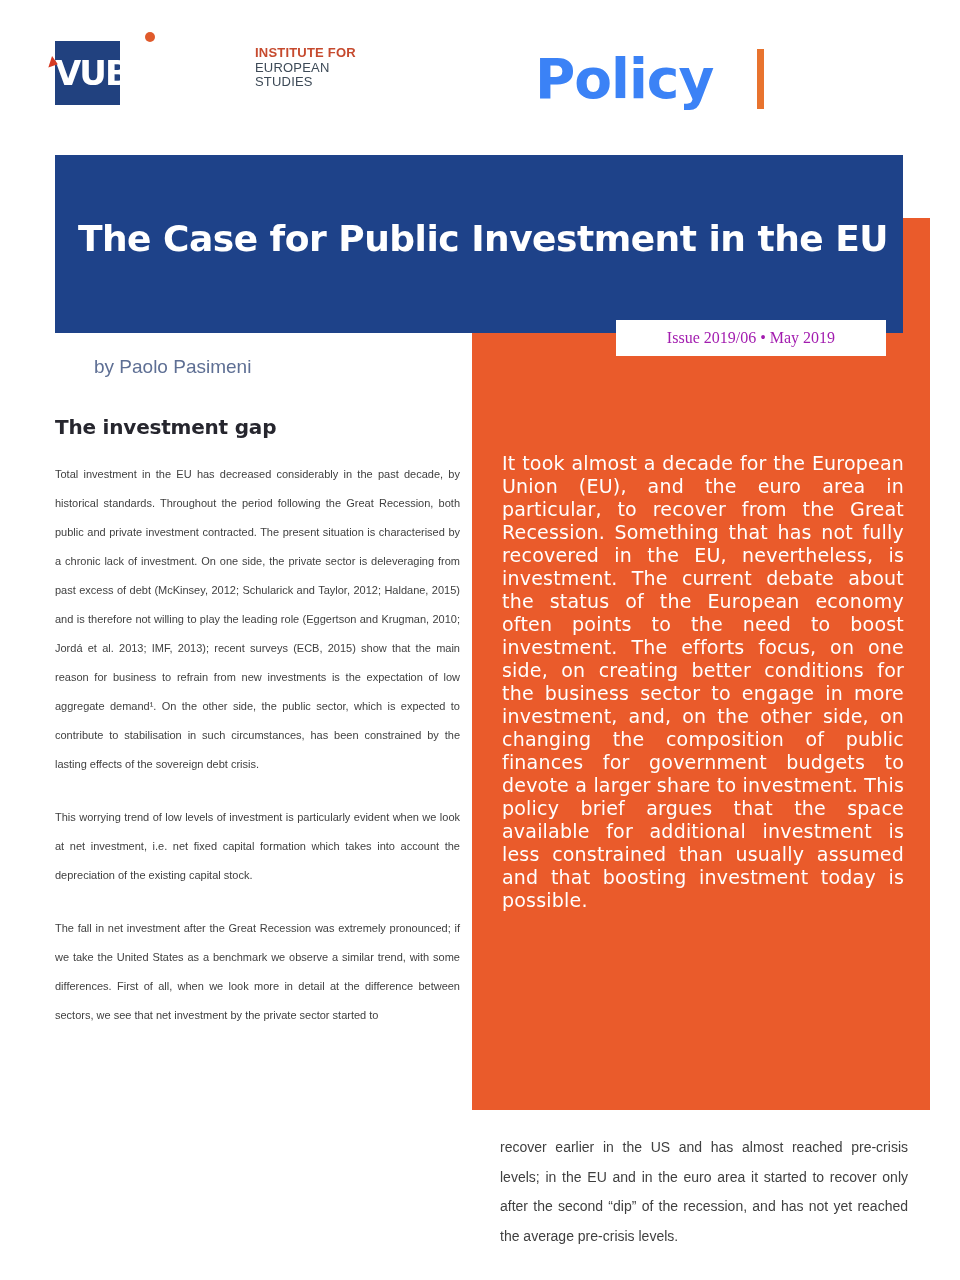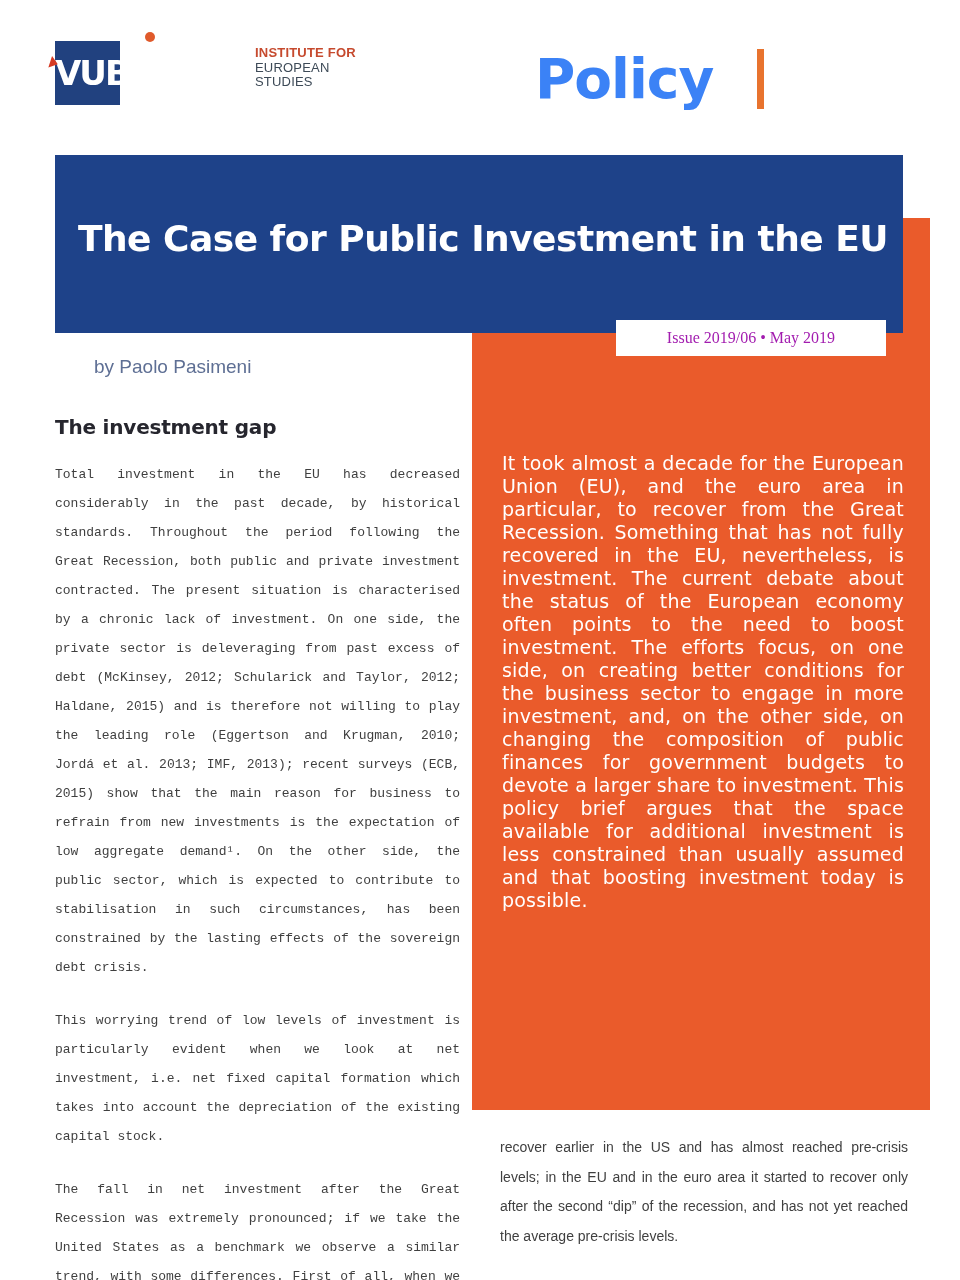--- a/index.html
+++ b/index.html
@@ -83,21 +83,21 @@
   
   .left-col {
     position:absolute; left:55px; top:415px; width:405px; z-index:2;
   }
   .left-col .heading {
     font-family:"DejaVu Sans", sans-serif; font-weight:bold; font-size:20px;
     color:#26262e; margin:0 0 21px 0; letter-spacing:-0.2px;
   }
   .left-col p {
     margin:0 0 24px 0; text-align:justify;
-    font-family:Liberation Mono, monospace; font-size:13px; line-height:29px;
+    font-family:Liberation Sans, sans-serif; font-size:11px; line-height:29px;
     color:#3f3f3f;
   }
 
   
   .abstract {
     position:absolute; left:502px; top:452px; width:402px; z-index:2;
     color:#ffffff; font-family:"DejaVu Sans", sans-serif; font-size:19px;
     line-height:23px; text-align:justify; letter-spacing:0.2px;
   }
 

